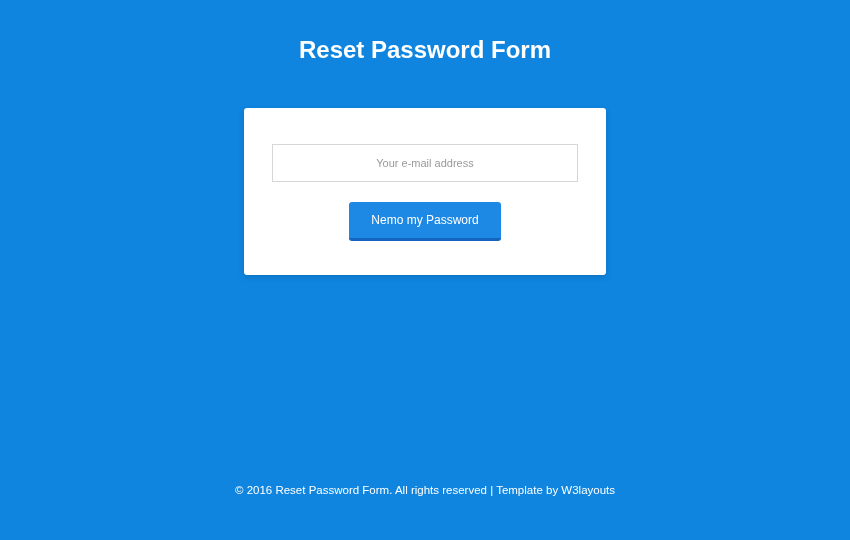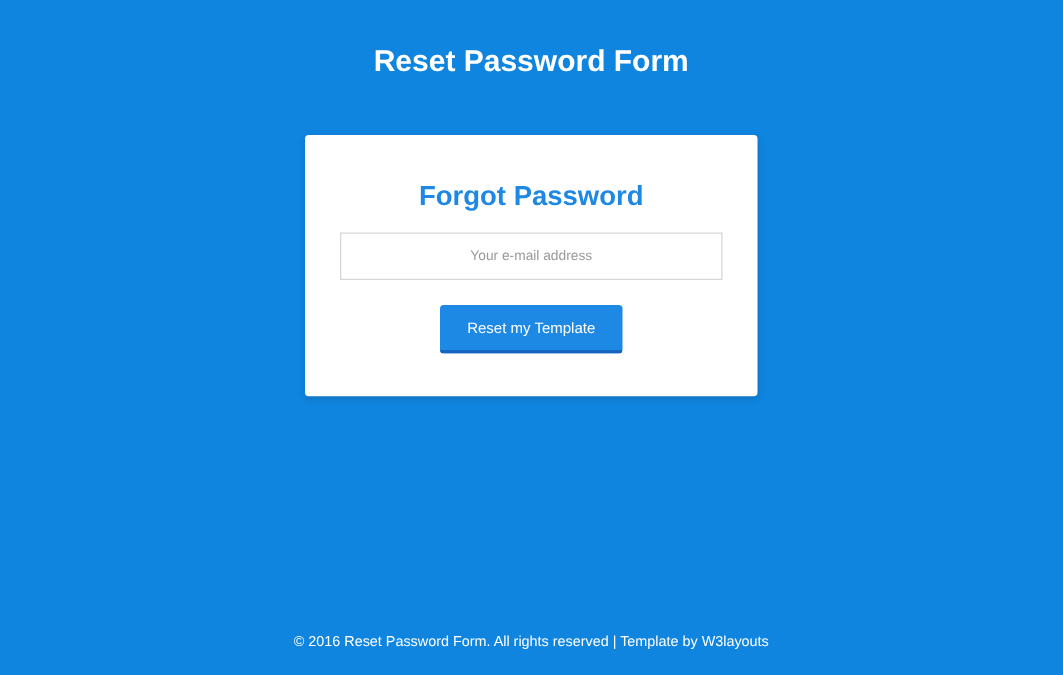--- a/index.html
+++ b/index.html
@@ -65,37 +65,36 @@
       border: none;
       border-bottom: 3px solid #1565c0;
       padding: 11px 22px;
       font-size: 12px;
       font-weight: 500;
       border-radius: 3px;
       cursor: pointer;
     }
     .footer {
       position: absolute;
-      bottom: 20px;
+      bottom: 44px;
       width: 100%;
       text-align: center;
       color: #ffffff;
       font-size: 11.5px;
     }
     .footer-link {
       color: #ffffff;
       text-decoration: none;
     }
   </style>
 </head>
 <body>
 
 <h1 class="page-title">Reset Password Form</h1>
 
 <div class="card">
-  <h2 class="card-title">Forgot Password</h2>
   <input type="text" class="email-input" placeholder="Your e-mail address" style="">
-  <button class="submit-button">Reset my Template</button>
+  <button class="submit-button">Nemo my Password</button>
 </div>
 
 <div class="footer">
   <span>© 2016 Reset Password Form. All rights reserved | Template by </span><a href="#" class="footer-link">W3layouts</a>
 </div>
 
 </body></html>

